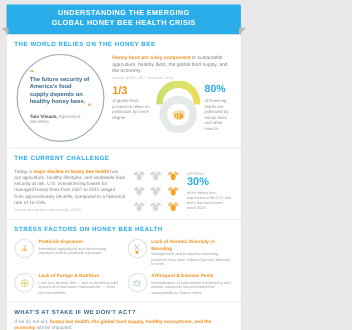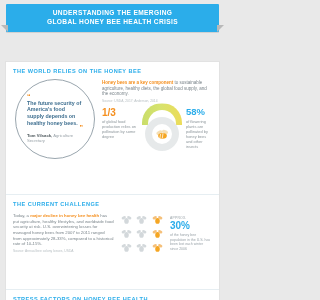--- a/index.html
+++ b/index.html
@@ -28,21 +28,21 @@
     clip-path:polygon(0 0,100% 0,0 100%);
   }
   .fold.l{left:1px;top:25px;clip-path:polygon(100% 0,100% 100%,0 0);}
   .fold.r{right:1px;top:25px;clip-path:polygon(0 0,100% 0,0 100%);}
 
   
   .sheet{
     position:relative;margin:0 6px;background:#fff;
     box-shadow:0 0 0 1px #e2e2e2;
   }
-  .sec{padding:6px 7px 5px 7px;margin-top:30px;}
+  .sec{padding:6px 7px 5px 7px;}
   .sec + .sec{border-top:1px solid #e6eef2;}
   .sec-title{
     color:#2badea;font-weight:bold;font-size:5.6px;letter-spacing:.085em;
     text-transform:uppercase;margin:0 0 4px 0;line-height:7px;
   }
 
   
   .s1{display:flex;gap:5px;align-items:flex-start;}
   .quote-col{width:84px;flex:0 0 84px;display:flex;justify-content:center;}
   .quote-circle{
@@ -182,21 +182,21 @@
                   <ellipse cx="7" cy="9" rx="5" ry="3" fill="#f3d9a8" opacity=".85" transform="rotate(-25 7 9)"></ellipse>
                   <ellipse cx="16" cy="8" rx="5" ry="3" fill="#f3d9a8" opacity=".85" transform="rotate(20 16 8)"></ellipse>
                   <ellipse cx="12" cy="14" rx="7" ry="4.6" fill="#f5a623"></ellipse>
                   <rect x="8" y="11" width="1.6" height="7" fill="#fff" opacity=".75" transform="rotate(8 8 11)"></rect>
                   <rect x="12" y="10" width="1.6" height="8" fill="#fff" opacity=".75" transform="rotate(8 12 10)"></rect>
                 </svg>
               </div>
             </div>
 
             <div class="pct-col">
-              <div class="big-pct">58%</div>
+              <div class="big-pct">80%</div>
               <div class="pct-cap">of flowering plants are pollinated by honey bees and other insects</div>
             </div>
           </div>
         </div>
       </div>
     </div>
 
     <div class="sec">
       <div class="sec-title">The Current Challenge</div>
 

